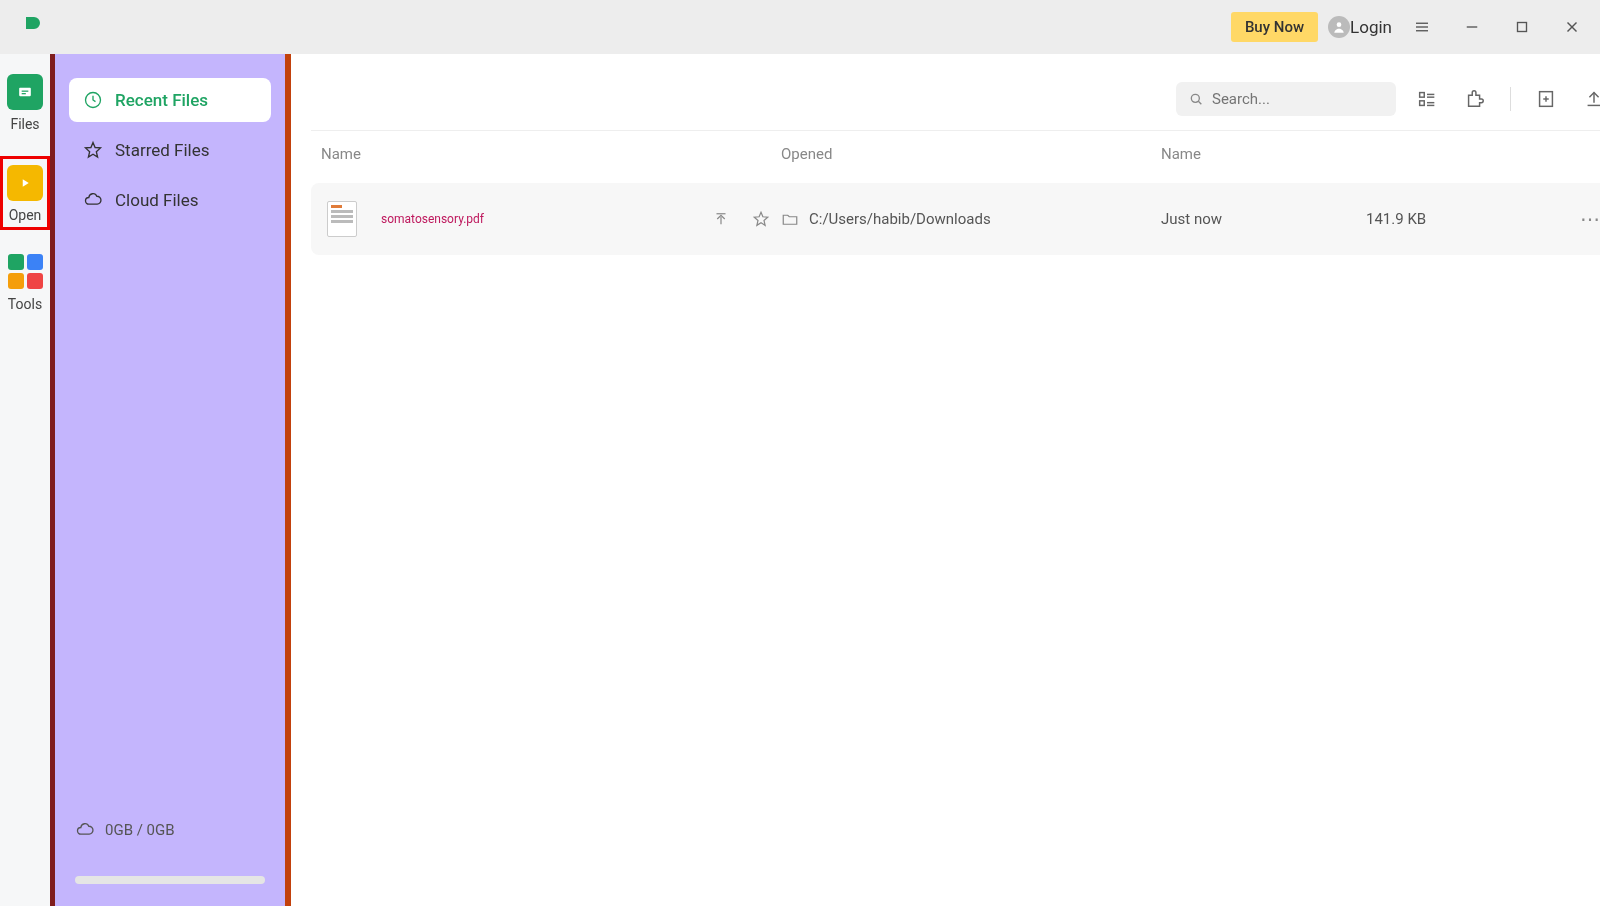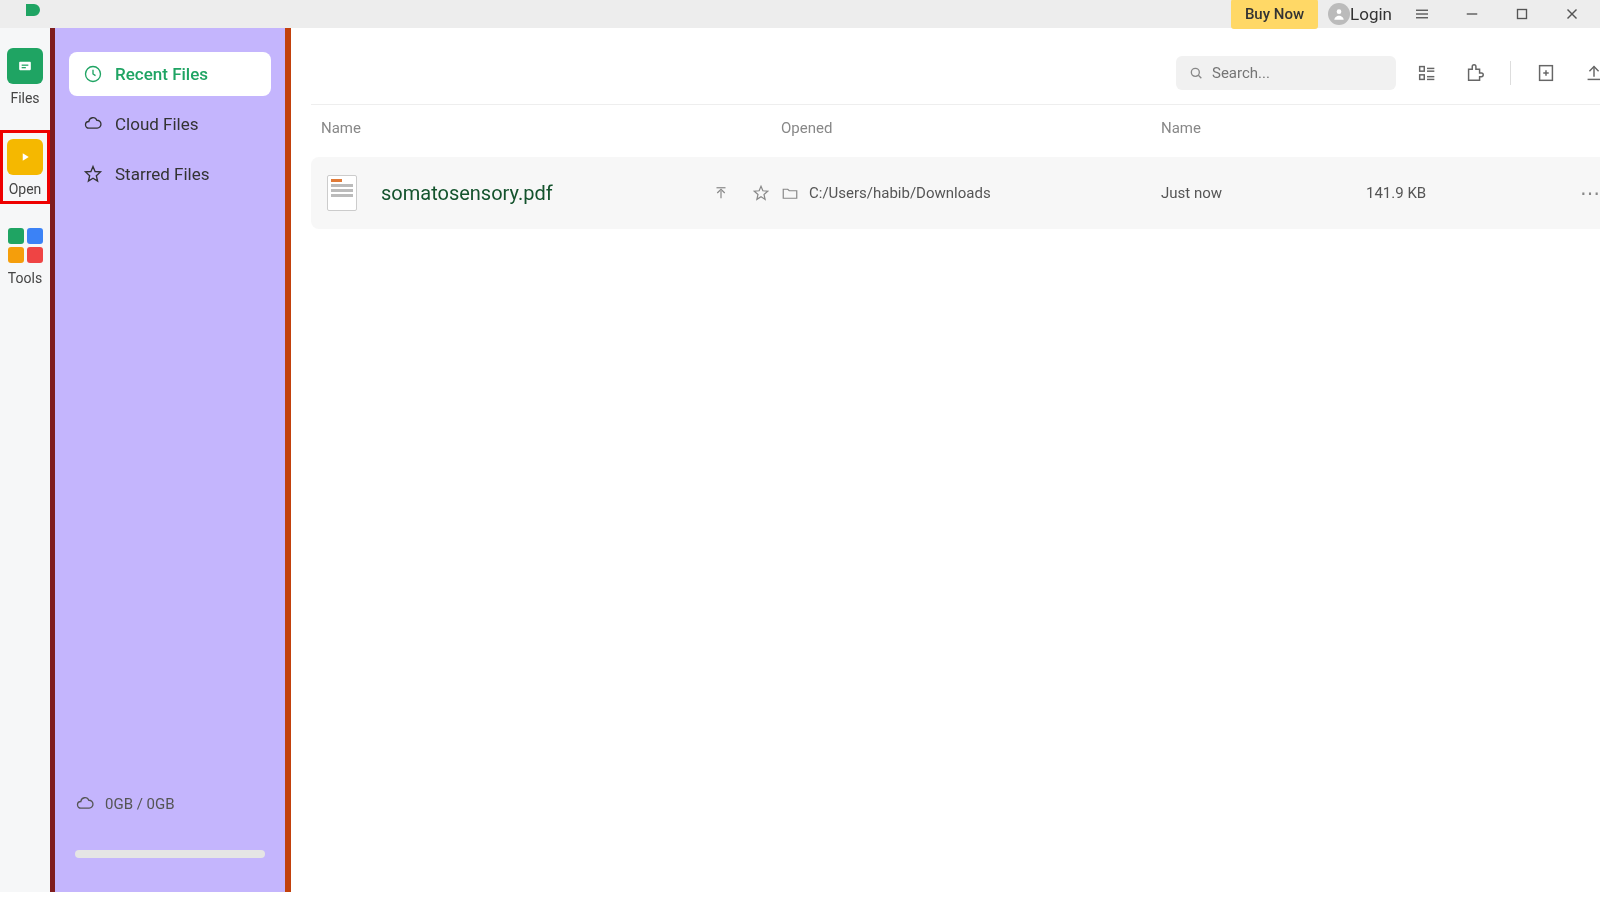--- a/index.html
+++ b/index.html
@@ -1,19 +1,19 @@
 <!DOCTYPE html>
 <html><head>
 <meta charset="utf-8">
 <style>
 * { box-sizing: border-box; margin: 0; padding: 0; font-family: -apple-system, BlinkMacSystemFont, "Segoe UI", Roboto, sans-serif; }
 html, body { width: 1600px; height: 906px; overflow: hidden; background: #fff; }
 
 .titlebar {
-  height: 28px;
+  height: 54px;
   background: #ededed;
   display: flex;
   align-items: center;
   justify-content: space-between;
   padding: 0 8px;
 }
 .titlebar-left { display: flex; align-items: center; gap: 16px; padding-left: 10px; }
 .logo-p {
   width: 28px; height: 28px; position: relative; display: flex; align-items: center; justify-content: center;
 }
@@ -111,21 +111,21 @@
   display: grid; grid-template-columns: 60px 320px 40px 40px 380px 205px 205px 40px;
   align-items: center; padding: 18px 0 18px 10px;
   background: #f7f7f7; border-radius: 8px; margin-top: 6px;
 }
 .doc-thumb {
   width: 30px; height: 36px; background: #fff; border: 1px solid #ccc; border-radius: 2px;
   display: flex; flex-direction: column; gap: 2px; padding: 3px; margin-left: 6px;
 }
 .doc-thumb span { height: 3px; background: #bbb; }
 .doc-thumb span:nth-child(1){ width: 50%; background:#e07b39;}
-.fname { font-size: 20px; color: #14532d; }
+.fname { font-size: 12px; color: #be185d; }
 .locwrap { display: flex; align-items: center; gap: 10px; color: #555; font-size: 15px; }
 .locwrap svg, .trow .smico svg { width: 18px; height: 18px; stroke: #888; fill: none; stroke-width: 1.6; }
 .smico { display: flex; align-items: center; justify-content: center; cursor: pointer; }
 .opened, .size { color: #555; font-size: 15px; }
 .more { font-size: 20px; color: #888; cursor: pointer; letter-spacing: 2px; text-align: center; }
 </style>
 </head>
 <body>
 
 <div class="titlebar">
@@ -215,29 +215,29 @@
     <div class="side-list">
       <div class="side-item active">
         <svg viewBox="0 0 24 24">
             <circle cx="12" cy="12" r="9"></circle>
             <polyline points="12 7 12 12 15 14"></polyline>
           </svg>
         <span>Recent Files</span>
       </div>
       <div class="side-item">
         <svg viewBox="0 0 24 24">
+            <polygon points="12 3 14.5 9 21 9.5 16 14 17.5 20.5 12 17 6.5 20.5 8 14 3 9.5 9.5 9"></polygon>
+          </svg>
+        <span>Starred Files</span>
+      </div>
+      <div class="side-item">
+        <svg viewBox="0 0 24 24">
             <path d="M7 17a4 4 0 0 1 0-8 5 5 0 0 1 9.6-1.5A4 4 0 0 1 17 17Z"></path>
           </svg>
         <span>Cloud Files</span>
-      </div>
-      <div class="side-item">
-        <svg viewBox="0 0 24 24">
-            <polygon points="12 3 14.5 9 21 9.5 16 14 17.5 20.5 12 17 6.5 20.5 8 14 3 9.5 9.5 9"></polygon>
-          </svg>
-        <span>Starred Files</span>
       </div>
     </div>
     <div class="sidebar-footer">
       <svg viewBox="0 0 24 24">
           <path d="M7 17a4 4 0 0 1 0-8 5 5 0 0 1 9.6-1.5A4 4 0 0 1 17 17Z"></path>
         </svg>
       <span>0GB / 0GB</span>
     </div>
     <div class="storage-bar"></div>
   </div>

